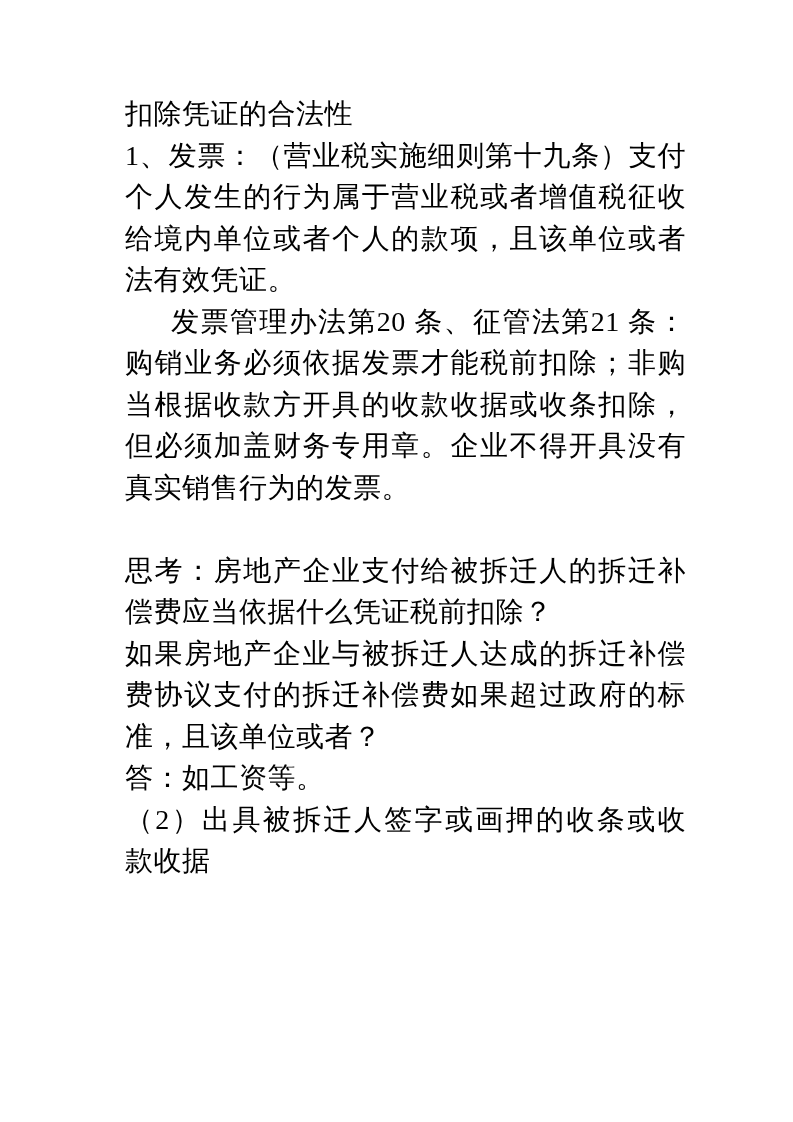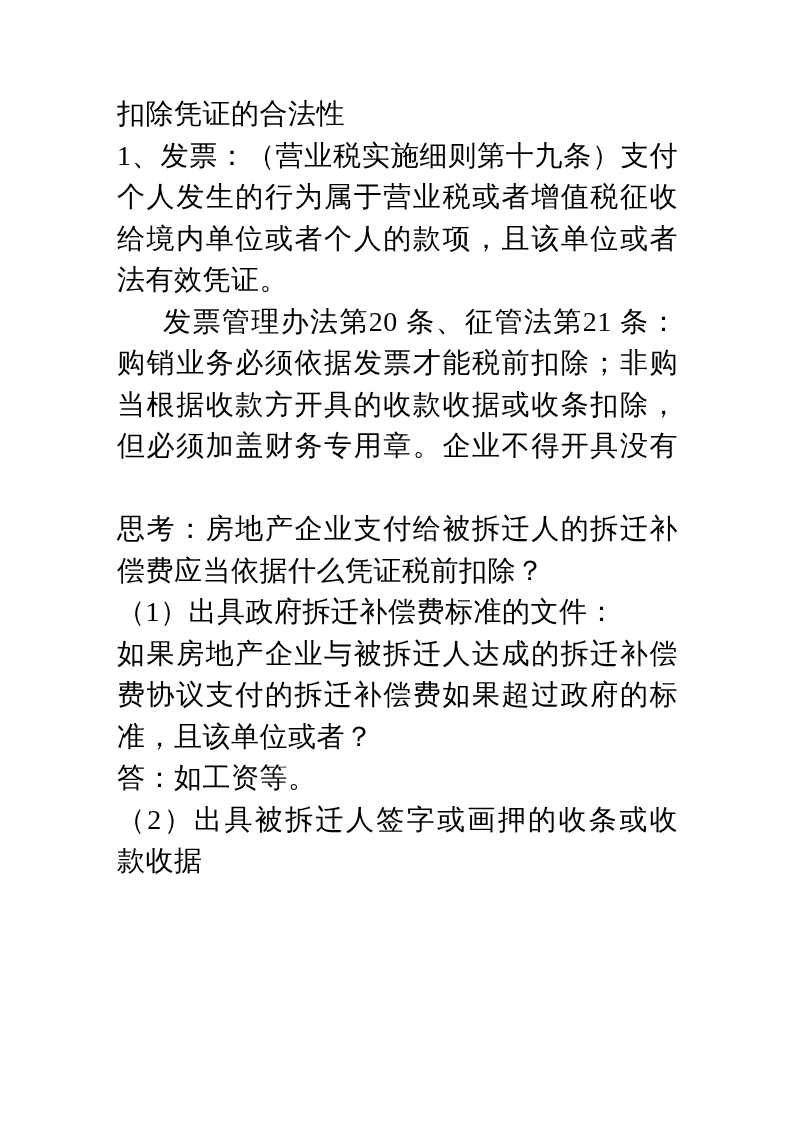--- a/index.html
+++ b/index.html
@@ -9,21 +9,21 @@
   body {
     width: 793px;
     height: 1122px;
     background: #ffffff;
     position: relative;
     overflow: hidden;
     font-family: "Liberation Serif", "DejaVu Serif", serif;
   }
   .page {
     position: absolute;
-    left: 0; top: 0;
+    left: 8px; top: 0;
     width: 754px;
     height: 1122px;
     background: #ffffff;
   }
   .doc-text {
     position: absolute;
     left: 117px;
     top: 93px;
     width: 561px;
     color: #000000;
@@ -49,24 +49,24 @@
   <div class="doc-text" style="color: rgb(0, 0, 0);">
       <div class="line">扣除凭证的合法性</div>
       <div class="line just">1、发票：（营业税实施细则第十九条）支付</div>
       <div class="line just">个人发生的行为属于营业税或者增值税征收</div>
       <div class="line just">给境内单位或者个人的款项，且该单位或者</div>
       <div class="line">法有效凭证。</div>
       <div class="line just" style="text-indent: 46px;">发票管理办法第20 条、征管法第21 条：</div>
       <div class="line just">购销业务必须依据发票才能税前扣除；非购</div>
       <div class="line just">当根据收款方开具的收款收据或收条扣除，</div>
       <div class="line just">但必须加盖财务专用章。企业不得开具没有</div>
+      <div class="line">真实销售行为的发票。</div>
       <div class="line"></div>
       <div class="line just">思考：房地产企业支付给被拆迁人的拆迁补</div>
       <div class="line">偿费应当依据什么凭证税前扣除？</div>
-      <div class="line">（1）出具政府拆迁补偿费标准的文件：</div>
       <div class="line just">如果房地产企业与被拆迁人达成的拆迁补偿</div>
       <div class="line just">费协议支付的拆迁补偿费如果超过政府的标</div>
       <div class="line">准，且该单位或者？</div>
       <div class="line">答：如工资等。</div>
       <div class="line just">（2）出具被拆迁人签字或画押的收条或收</div>
       <div class="line">款收据</div>
     </div>
 </div>
 
 </body></html>

